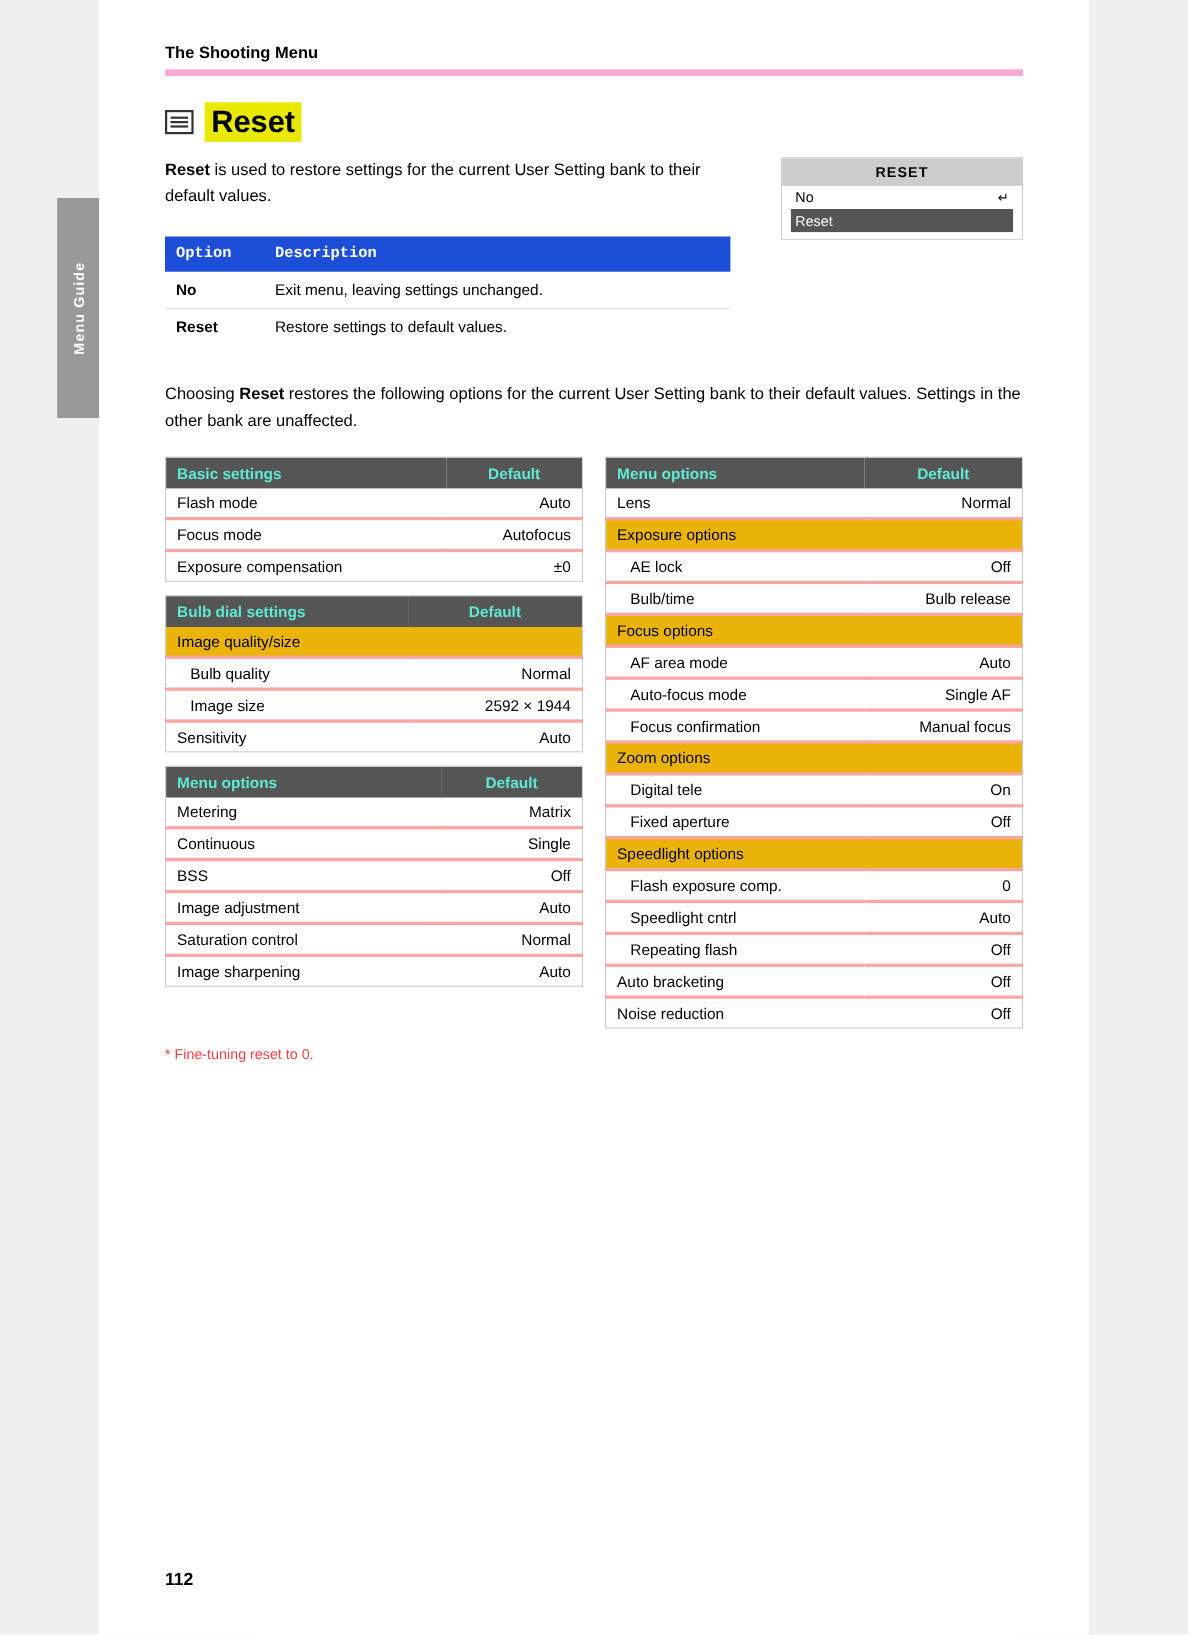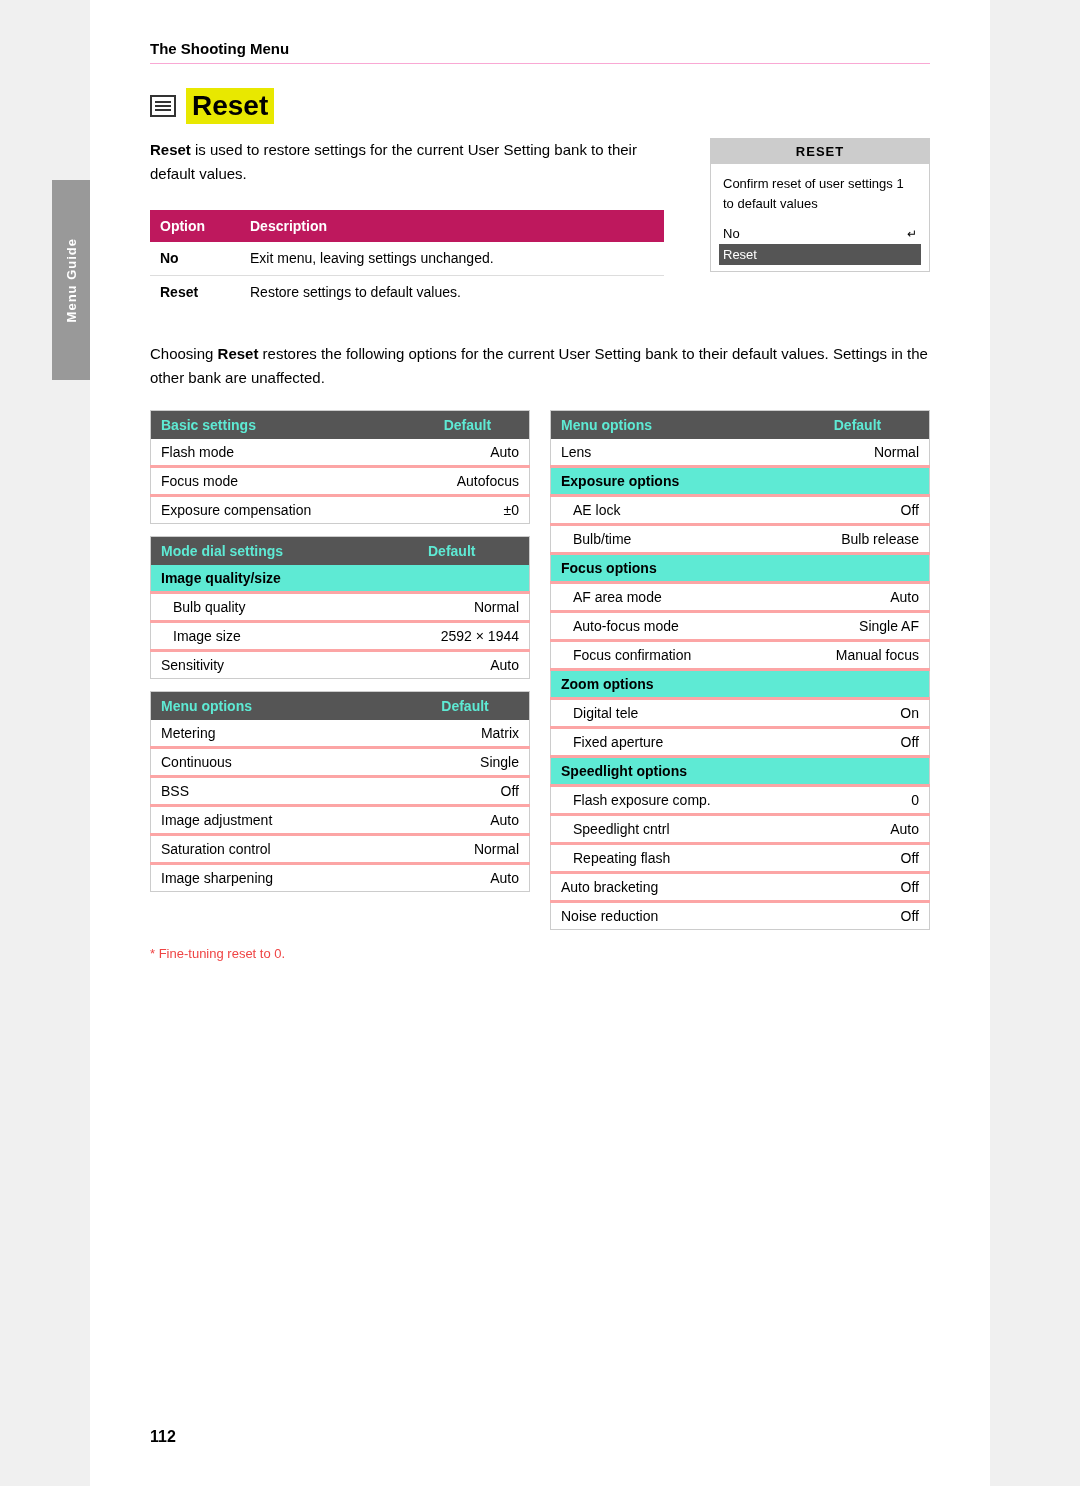--- a/index.html
+++ b/index.html
@@ -33,21 +33,21 @@
       writing-mode: vertical-rl;
       transform: rotate(180deg);
       font-size: 13px;
       color: #fff;
       font-weight: bold;
       letter-spacing: 1px;
     }
     .page-header {
       font-size: 15px;
       font-weight: bold;
-      border-bottom: 1px solid #f9a8d4;
+      border-bottom: 6px solid #f9a8d4;
       padding-bottom: 6px;
       margin-bottom: 24px;
     }
     .section-title-row {
       display: flex;
       align-items: center;
       margin-bottom: 14px;
     }
     .menu-icon {
       display: inline-block;
@@ -131,25 +131,26 @@
     .description-text strong { font-weight: bold; }
 
     
     .option-table {
       width: 100%;
       border-collapse: collapse;
       margin-bottom: 10px;
       font-size: 14px;
     }
     .option-table th {
-      background: #be185d;
+      background: #1d4ed8;
       color: #fff;
       text-align: left;
       padding: 5px 10px;
       font-weight: bold;
+      font-family: Liberation Mono, monospace;
     }
     .option-table th:first-child { width: 90px; }
     .option-table td {
       border-bottom: 1px solid #ddd;
       padding: 5px 10px;
     }
     .option-table tr:last-child td { border-bottom: none; }
 
     
     .main-tables {
@@ -176,22 +177,22 @@
     .settings-table .header-row th:last-child { text-align: center; }
     .settings-table td {
       padding: 5px 10px;
       border-bottom: 3px solid #fca5a5;
       vertical-align: middle;
     }
     .settings-table tr:last-child td { border-bottom: none; }
     .settings-table td:last-child { text-align: right; }
     .settings-table .indent td:first-child { padding-left: 22px; }
     .settings-table .group-label td {
-      font-weight: bold;
-      background: #5eead4;
+      font-weight: normal;
+      background: #eab308;
     }
     .settings-table .group-label td:last-child { text-align: left; }
 
     .footnote {
       font-size: 13px;
       margin-top: 16px;
       color: #ef4444;
     }
     .page-number {
       font-size: 16px;
@@ -241,21 +242,20 @@
           <tr>
             <td><strong>Reset</strong></td>
             <td>Restore settings to default values.</td>
           </tr>
         </tbody>
       </table>
     </div>
 
     <div class="reset-dialog">
       <div class="reset-dialog-title">RESET</div>
-      <div class="reset-dialog-body">Confirm reset of user settings 1 to default values</div>
       <div class="reset-dialog-options">
         <div class="reset-dialog-option">
           <span>No</span>
           <span class="enter-icon">↵</span>
         </div>
         <div class="reset-dialog-option selected">
           <span>Reset</span>
         </div>
       </div>
     </div>
@@ -290,21 +290,21 @@
             <td>±0</td>
           </tr>
         </tbody>
       </table>
 
       <div style="height:12px"></div>
 
       <table class="settings-table">
         <thead>
           <tr class="header-row">
-            <th>Mode dial settings</th>
+            <th>Bulb dial settings</th>
             <th>Default</th>
           </tr>
         </thead>
         <tbody>
           <tr class="group-label">
             <td colspan="2">Image quality/size</td>
           </tr>
           <tr class="indent">
             <td>Bulb quality</td>
             <td>Normal</td>

